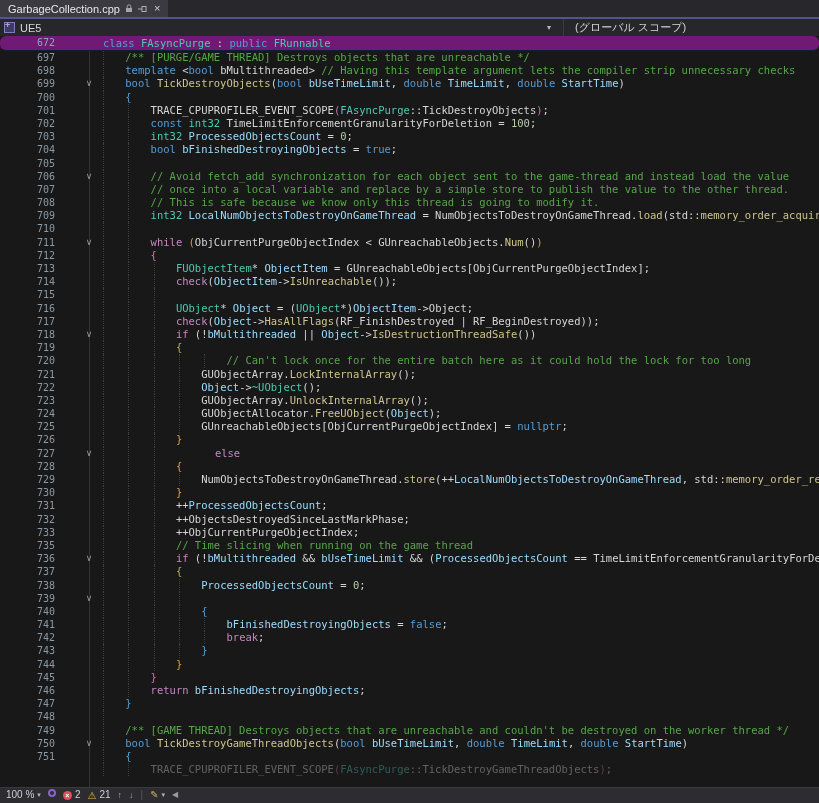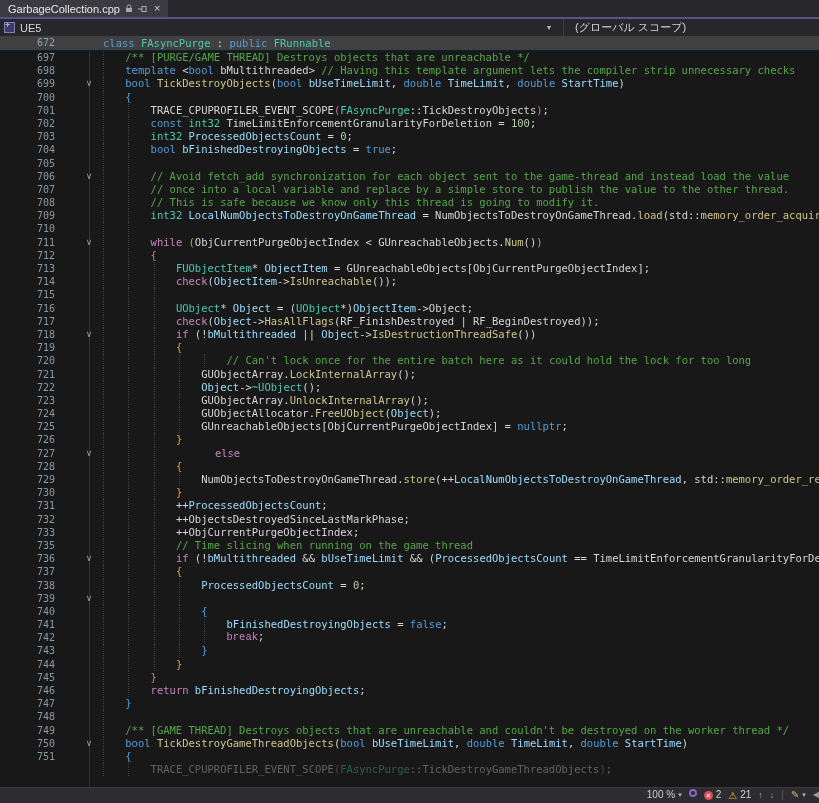--- a/index.html
+++ b/index.html
@@ -18,21 +18,21 @@
   .navbar{height:17px;background:#26262b;display:flex;align-items:center;font-size:11px;color:#d6d6d6;}
   .nav-left{width:563px;display:flex;align-items:center;height:100%;}
   .proj-icon{width:11px;height:11px;margin:0 5px 0 4px;position:relative;background:#3b3b66;
              border:1px solid #7d7dc0;box-sizing:border-box;}
   .proj-icon::after{content:"+";position:absolute;left:0px;top:-3px;color:#c299e0;font-size:9px;font-weight:bold;}
   .nav-caret{margin-left:auto;margin-right:12px;color:#b9b9b9;font-size:8px;}
   .nav-divider{width:1px;height:100%;background:#3a3a40;}
   .nav-scope{padding-left:11px;color:#d6d6d6;}
 
   
-  .sticky{height:14px;background:#404040;position:relative;border-bottom:1px solid #0a2036;}
+  .sticky{height:14px;background:#701a75;position:relative;border-bottom:1px solid #0a2036;border-radius:6px;}
   .sticky .num{position:absolute;left:0;top:0;width:55px;text-align:right;
                font-family:"DejaVu Sans Mono",monospace;font-size:10px;line-height:14px;color:#8fa5b2;}
   .sticky .content{position:absolute;left:103px;top:0;font-family:"DejaVu Sans Mono",monospace;
                    font-size:10.5px;line-height:14px;white-space:pre;text-align:right;}
 
   
   .code{position:absolute;top:51px;left:0;right:0;bottom:14px;overflow:hidden;background:#181818;}
   .foldline{position:absolute;left:89px;top:0;bottom:0;border-left:1px solid #333336;}
   .row{position:relative;height:13.2px;overflow:hidden;}
   .row .num{position:absolute;left:0;top:0;width:55px;text-align:right;
@@ -46,21 +46,21 @@
 
   
   .tk-m{color:#57a64a;} .tk-k{color:#569cd6;} .tk-c{color:#c586c0;}
   .tk-t{color:#4ec9b0;} .tk-v{color:#9cdcfe;} .tk-f{color:#cfc58e;}
   .tk-d{color:#d6d6d6;} .tk-n{color:#b5cea8;}
   .tk-b1{color:#4f9fd4;} .tk-b2{color:#d46fae;} .tk-b3{color:#d9a03c;}
 
   
   .statusbar{position:absolute;left:0;right:0;bottom:0;height:14px;background:#2c2c31;
              border-top:1px solid #3a3a3e;display:flex;align-items:flex-start;gap:7px;
-             padding:1px 0 0 6px;color:#d0d0d0;font-size:10px;overflow:hidden;justify-content:flex-end;}
+             padding:1px 0 0 6px;color:#d0d0d0;font-size:10px;overflow:hidden;}
   .sb-item{display:flex;align-items:center;gap:3px;line-height:12px;}
   .sb-caret{font-size:7px;color:#b5b5b5;}
   .health-dot{width:8px;height:8px;border-radius:50%;border:2px solid #8a63c9;box-sizing:border-box;}
   .err-dot{width:9px;height:9px;border-radius:50%;background:#d94f5c;color:#fff;font-size:7px;
            line-height:9px;text-align:center;font-weight:bold;}
   .warn-tri{color:#d9b13b;font-size:10px;line-height:11px;}
   .sb-arrow{color:#a8a8a8;font-size:9px;}
   .sb-div{color:#5a5a5a;}
   .sb-pencil{color:#c9b06a;font-size:10px;}
   .sb-back{color:#9a9a9a;font-size:8px;}
@@ -414,21 +414,21 @@
       <span class="guide" style="left: 204.2px;"></span>
       <span class="content" style="left: 226.5px;"><span class="tk-v">bFinishedDestroyingObjects</span><span class="tk-d"> = </span><span class="tk-k">false</span><span class="tk-d">;</span></span>
     </div>
     <div class="row">
       <span class="num">742</span>
       <span class="guide" style="left: 103px;"></span>
       <span class="guide" style="left: 128.3px;"></span>
       <span class="guide" style="left: 153.6px;"></span>
       <span class="guide" style="left: 178.9px;"></span>
       <span class="guide" style="left: 204.2px;"></span>
-      <span class="content" style="left: 226.5px; font-family: Liberation Mono, monospace;"><span class="tk-c">break</span><span class="tk-d">;</span></span>
+      <span class="content" style="left: 226.5px;"><span class="tk-c">break</span><span class="tk-d">;</span></span>
     </div>
     <div class="row">
       <span class="num">743</span>
       <span class="guide" style="left: 103px;"></span>
       <span class="guide" style="left: 128.3px;"></span>
       <span class="guide" style="left: 153.6px;"></span>
       <span class="guide" style="left: 178.9px;"></span>
       <span class="content" style="left: 201.2px;"><span class="tk-b1">}</span></span>
     </div>
     <div class="row">

